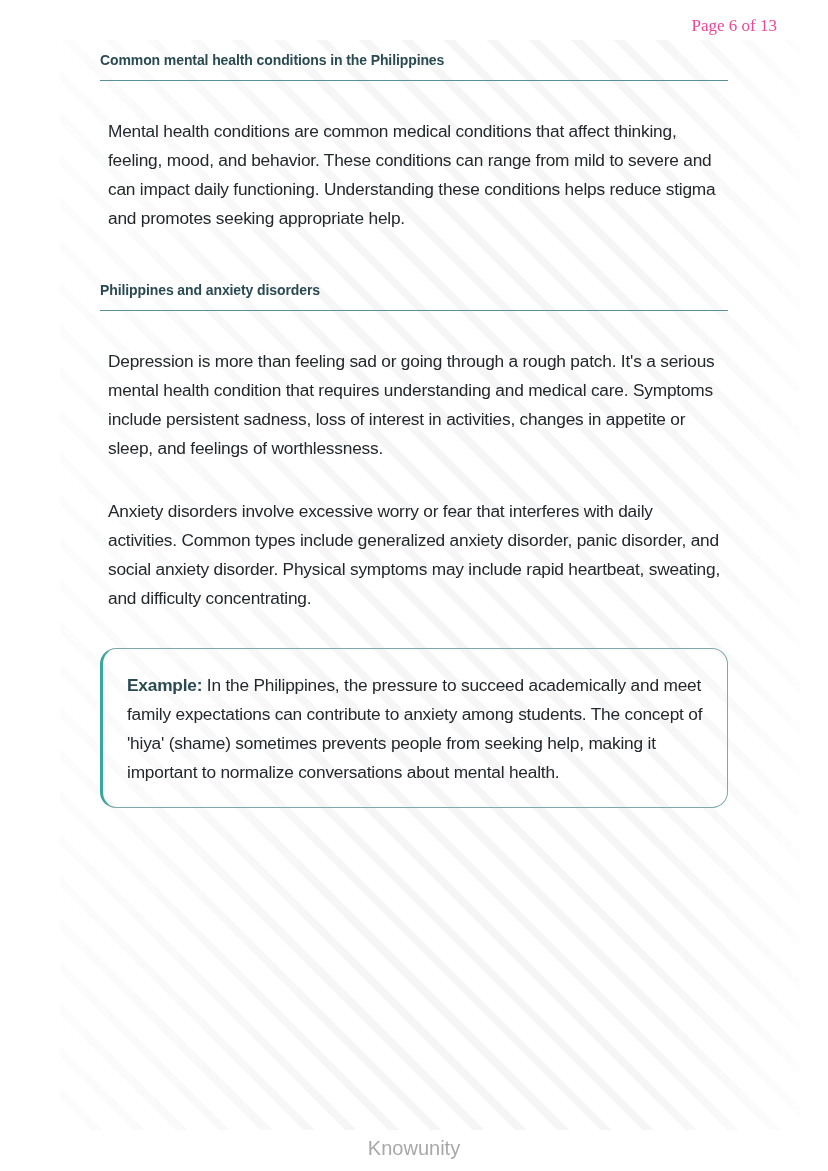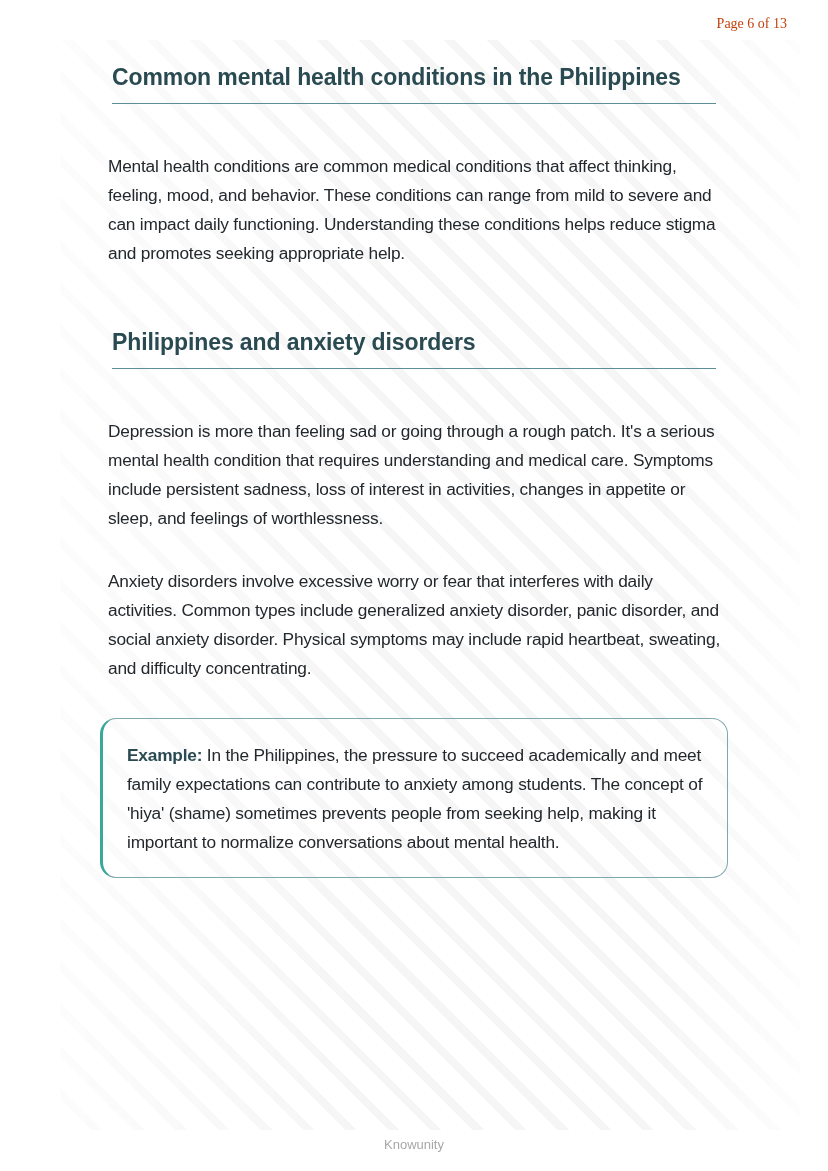--- a/index.html
+++ b/index.html
@@ -29,38 +29,38 @@
       rgba(120,120,130,0.07) 30px
     );
     -webkit-mask-image: linear-gradient(to right, rgba(0,0,0,0.3), rgba(0,0,0,1) 40%, rgba(0,0,0,1) 80%, rgba(0,0,0,0.2));
     mask-image: linear-gradient(to right, rgba(0,0,0,0.3), rgba(0,0,0,1) 40%, rgba(0,0,0,1) 80%, rgba(0,0,0,0.2));
     pointer-events: none;
     z-index: 0;
   }
   .page-number {
     position: absolute;
     top: 16px;
-    right: 41px;
+    right: 51px;
     font-family: "Liberation Serif", "DejaVu Serif", serif;
-    font-size: 14px;
-    color: #c2410c;
+    font-size: 17px;
+    color: #ec4899;
     z-index: 1;
   }
   .content {
     position: absolute;
     left: 100px;
     top: 52px;
     width: 628px;
     z-index: 1;
   }
   .section-heading {
-    font-size: 23px;
+    font-size: 14px;
     font-weight: bold;
     color: #2a4a52;
-    margin: 12px;
+    margin: 0;
     padding-bottom: 12px;
     border-bottom: 1.5px solid #5a8f96;
     letter-spacing: -0.1px;
   }
   .para {
     font-size: 17.3px;
     line-height: 29px;
     margin: 8px;
     color: #23282c;
     letter-spacing: -0.2px;
@@ -78,21 +78,21 @@
   .callout-label {
     font-weight: bold;
     color: #2a4a52;
   }
   .footer-brand {
     position: absolute;
     top: 1137px;
     left: 0;
     width: 828px;
     text-align: center;
-    font-size: 13px;
+    font-size: 20px;
     color: #a8a8a8;
     z-index: 1;
   }
 </style>
 </head>
 <body>
 
 <div class="stripes"></div>
 
 <div class="page-number">Page 6 of 13</div>

